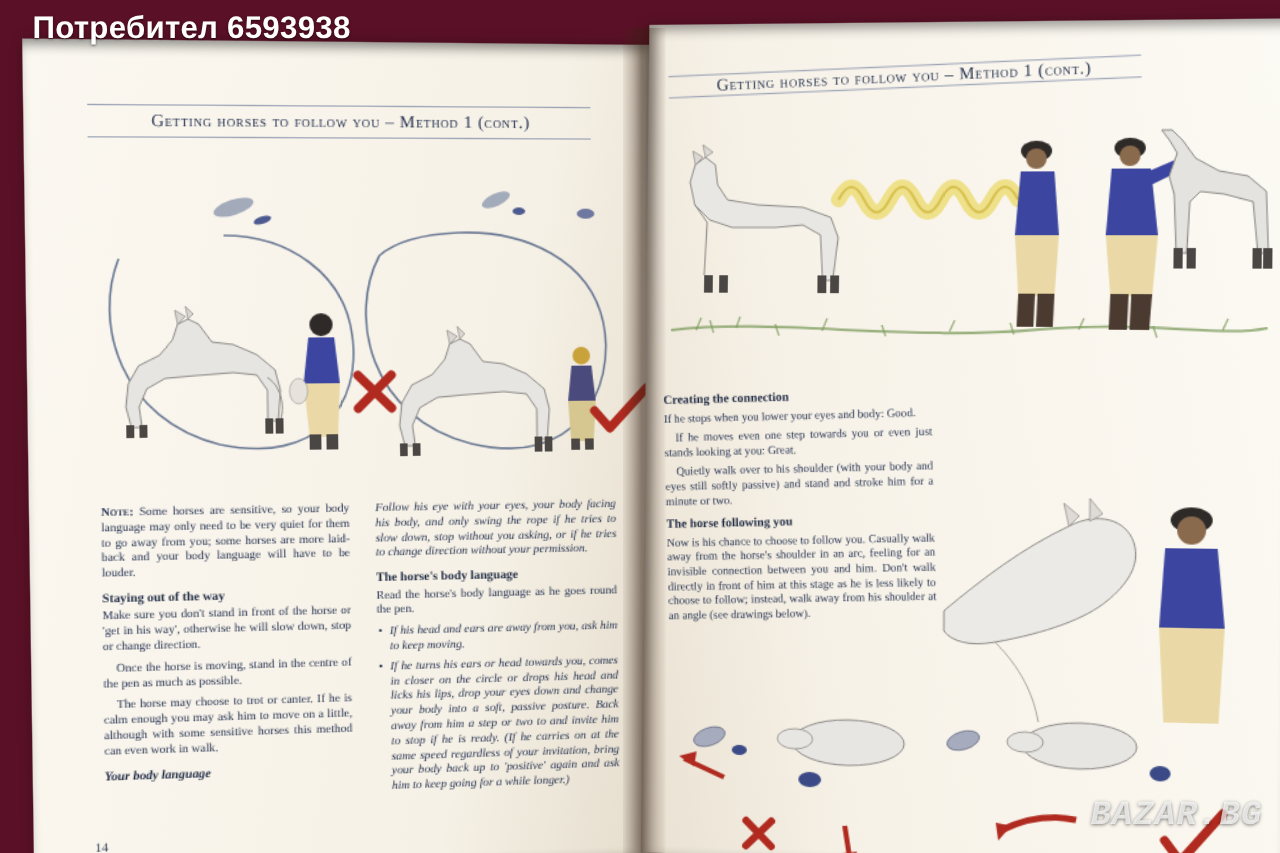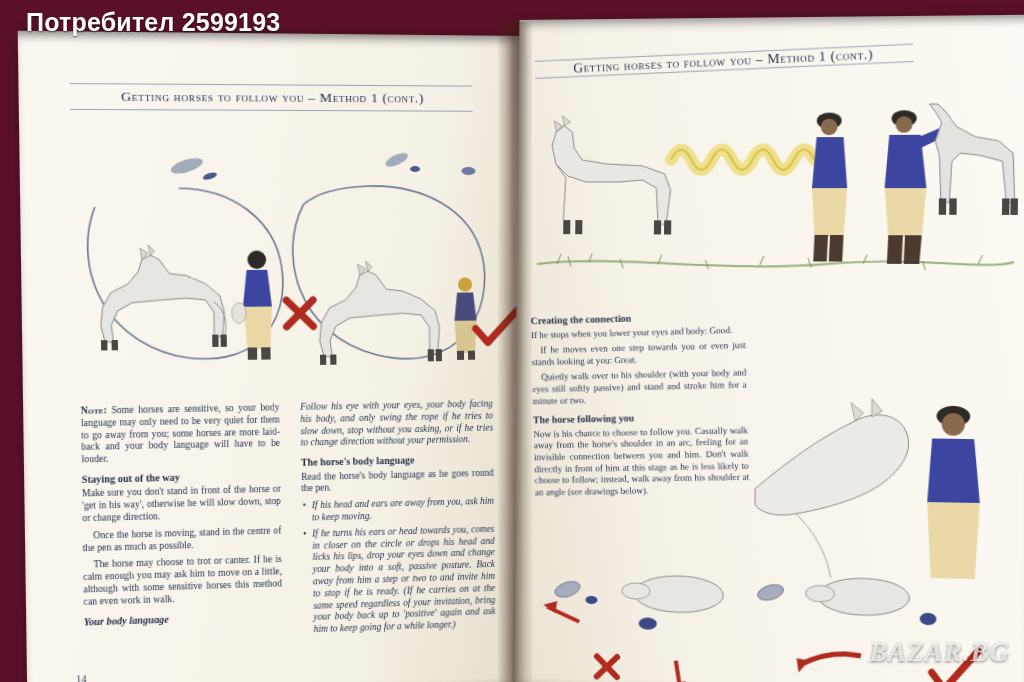--- a/index.html
+++ b/index.html
@@ -27,21 +27,21 @@
     letter-spacing: 0.2px;
     z-index: 60;
     text-shadow: 0 1px 2px rgba(0,0,0,0.55);
   }
   #bazar-watermark {
     position: absolute;
     right: 14px;
     bottom: 14px;
     z-index: 60;
     color: rgba(255,255,255,0.72);
-    font-family: Liberation Serif, serif;
+    font-family: Liberation Mono, monospace;
     font-size: 27px;
     font-weight: bold;
     font-style: italic;
     letter-spacing: 1px;
     text-shadow: 0 1px 3px rgba(0,0,0,0.5);
   }
 
   
   #book {
     position: absolute;
@@ -438,14 +438,14 @@
           </g>
         </svg>
       </div>
 
     </div>
   </div>
 
   <div id="spine"></div>
 </div>
 
-<div id="seller-name">Потребител 2599193</div>
+<div id="seller-name">Потребител 6593938</div>
 <div id="bazar-watermark">BAZAR.BG</div>
 
 </body></html>

